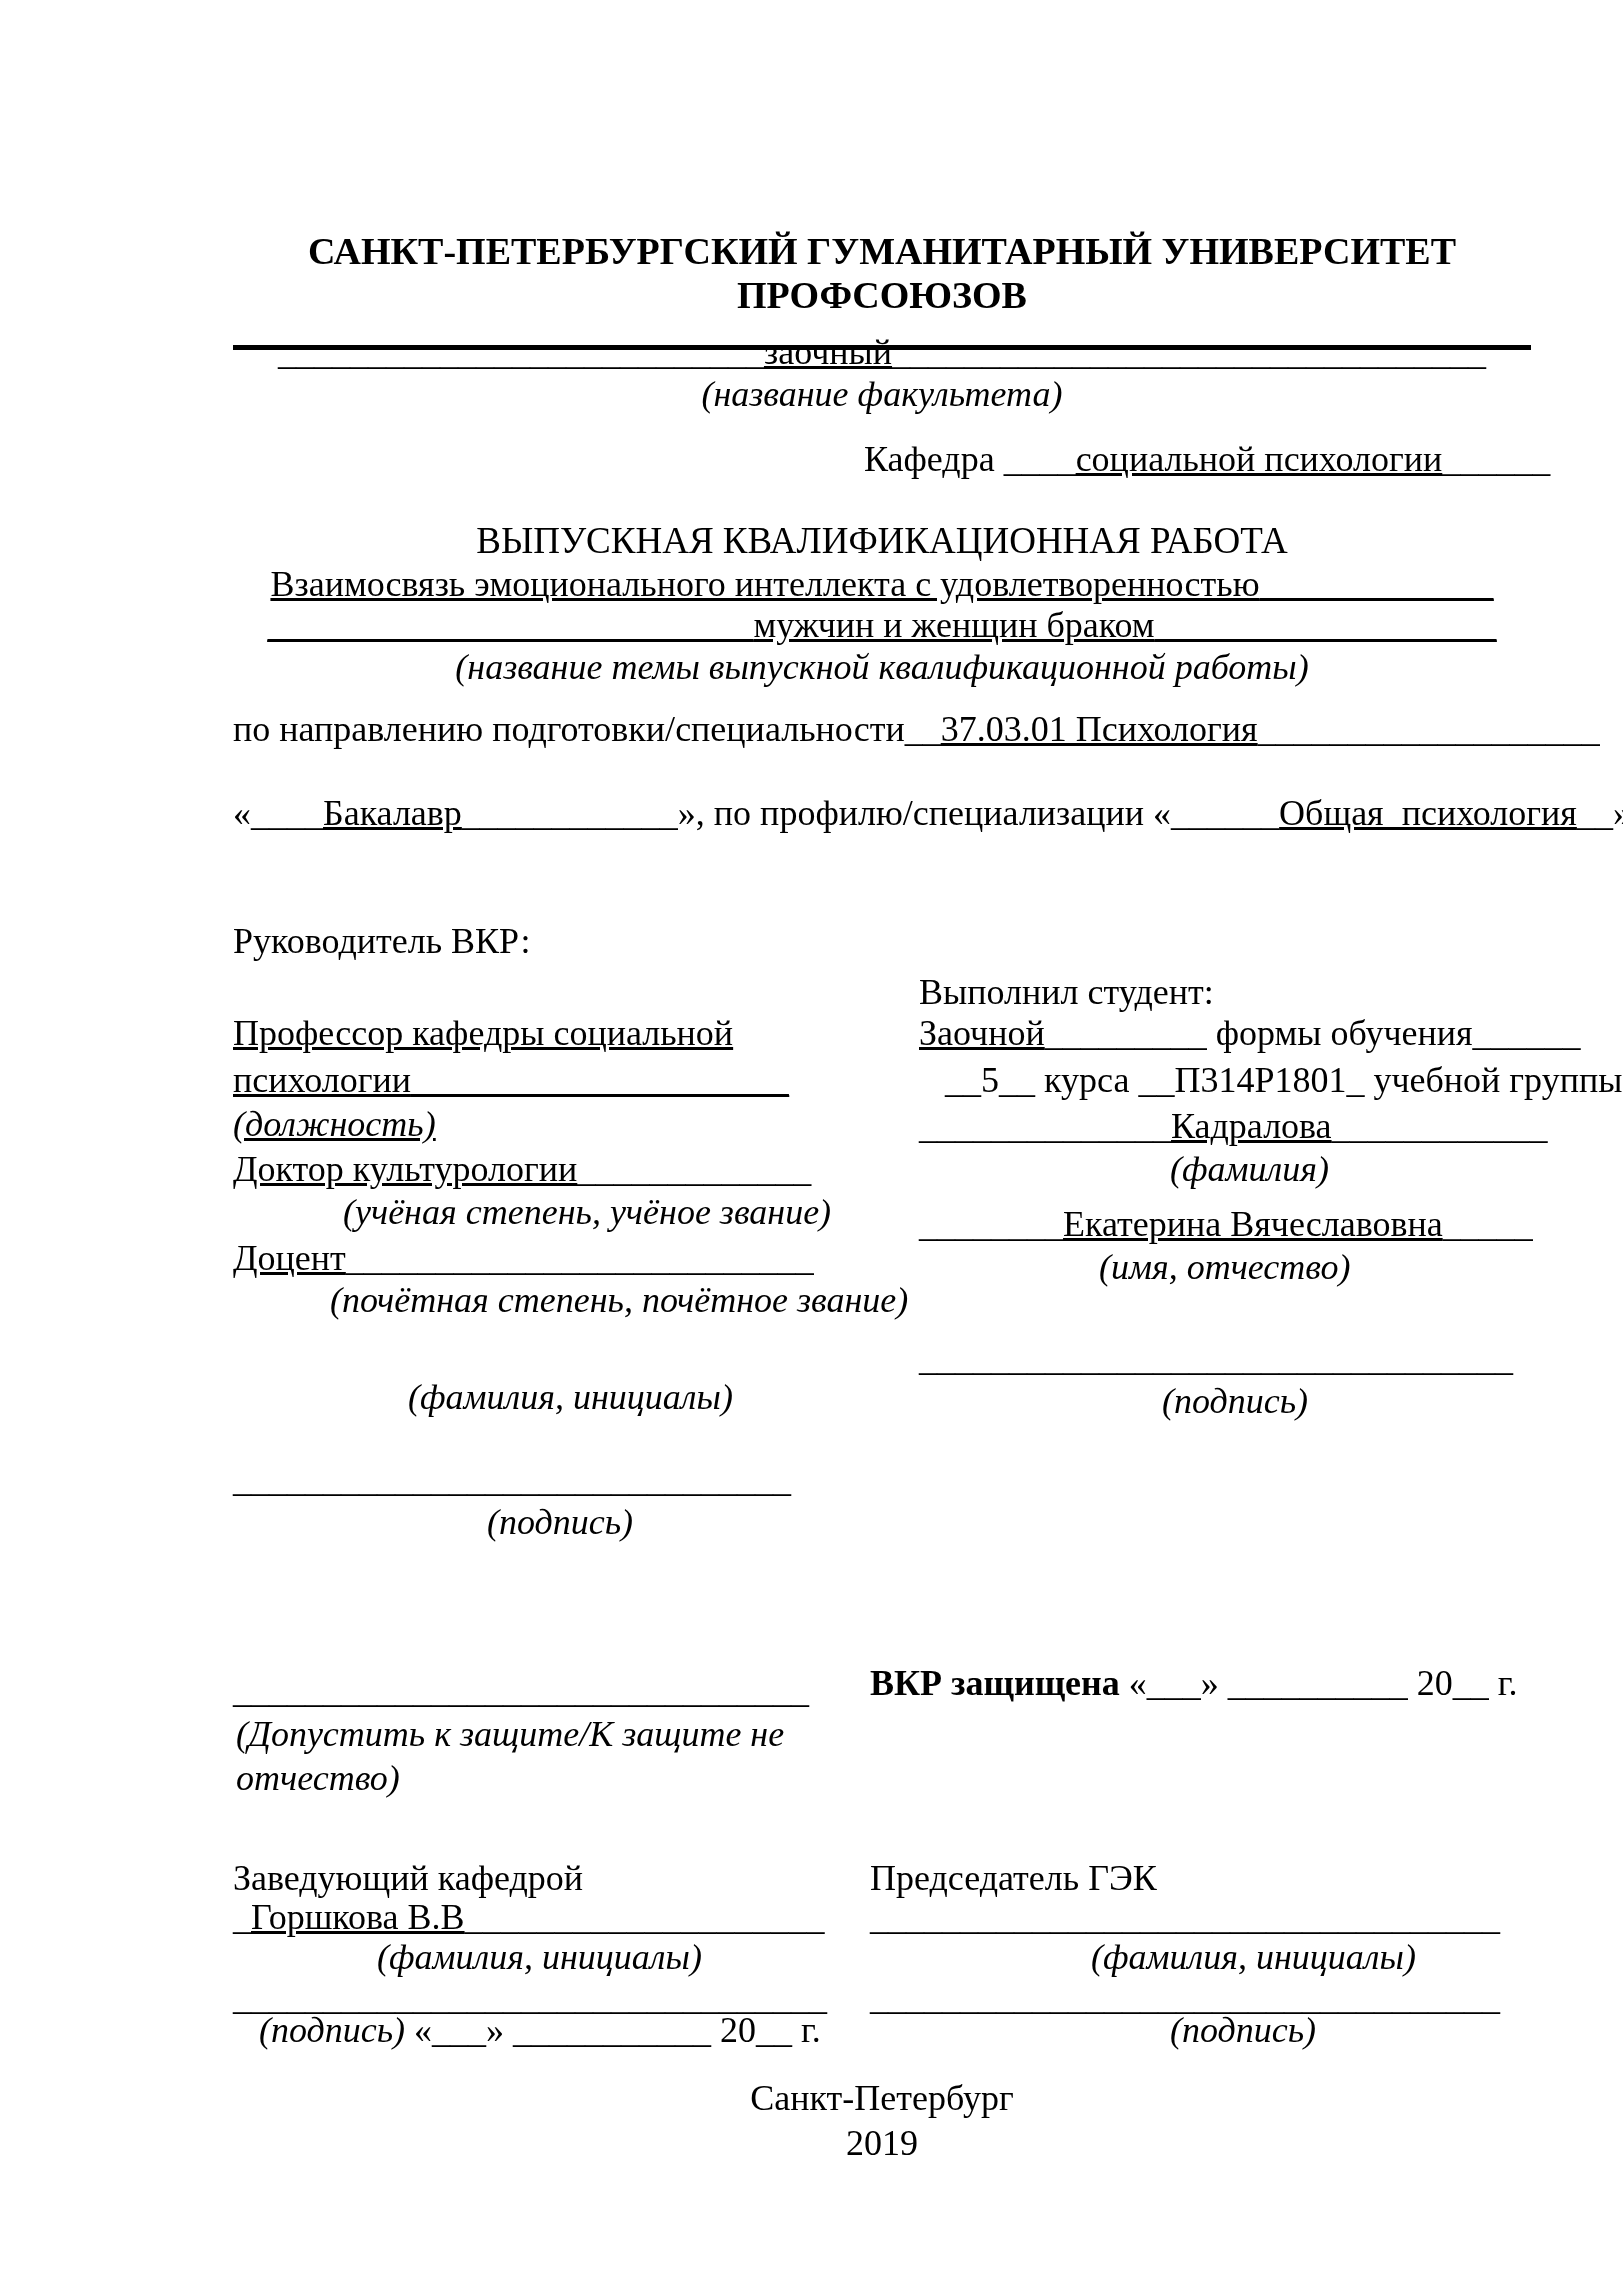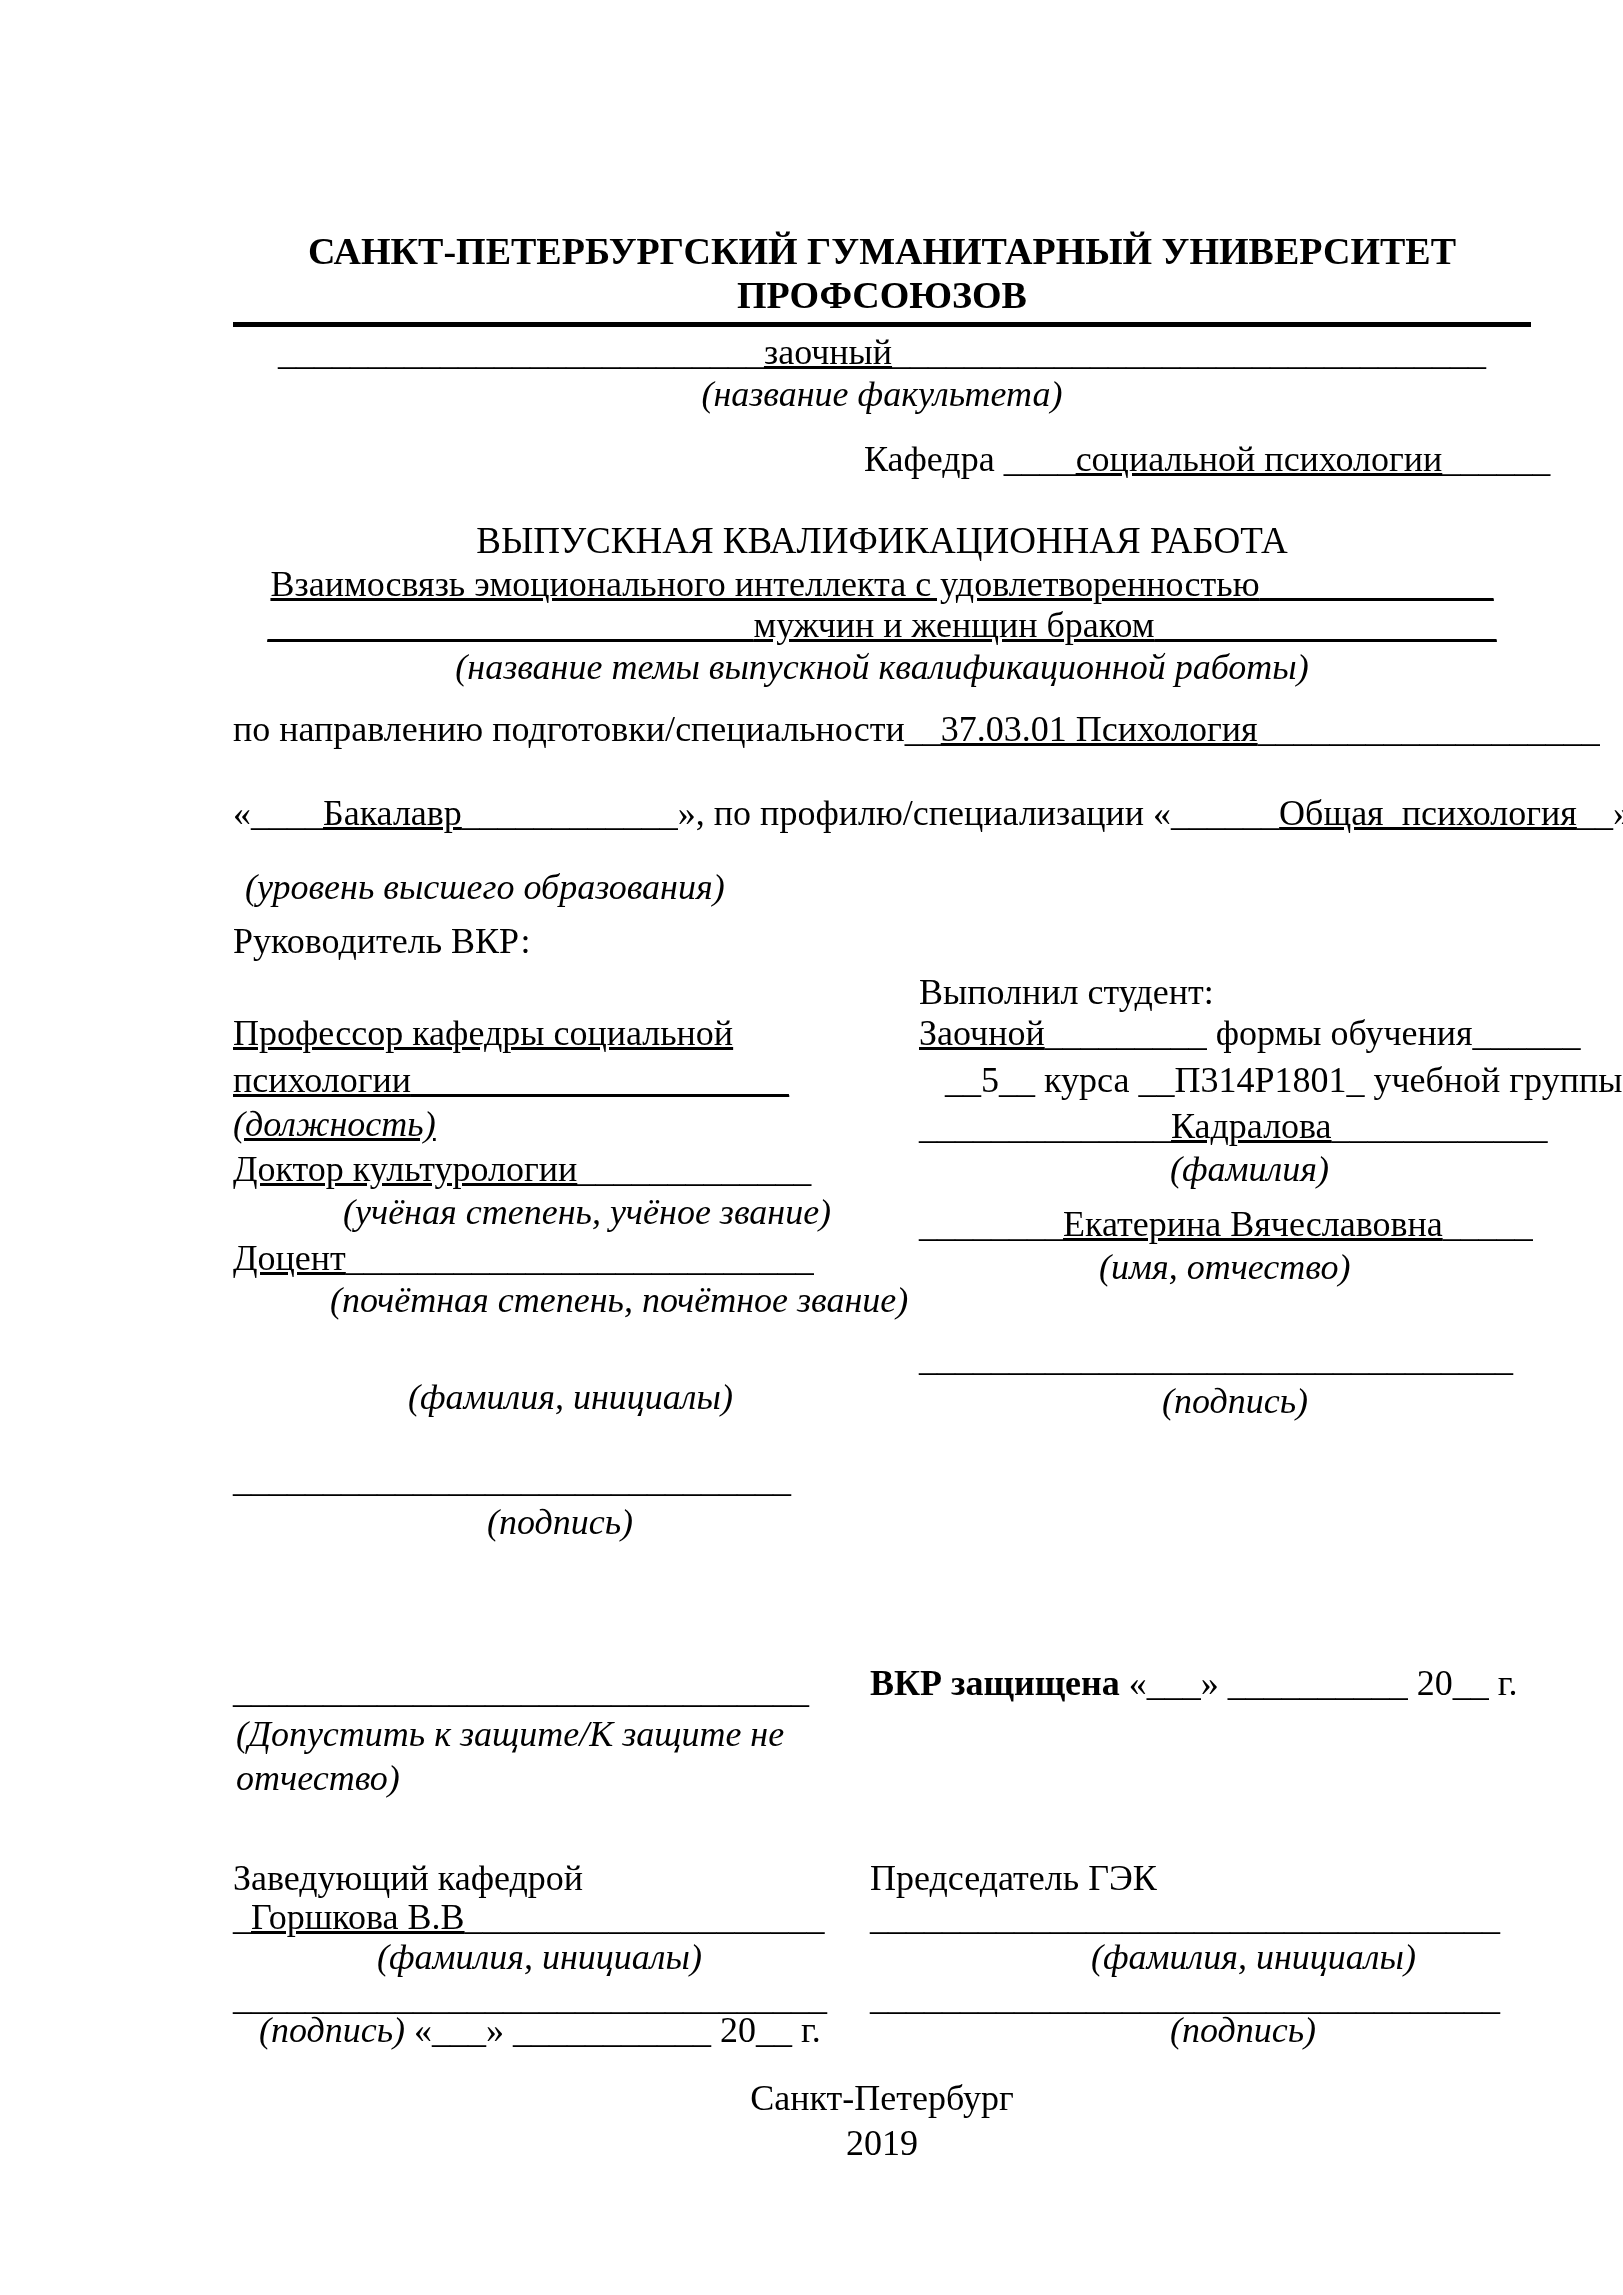--- a/index.html
+++ b/index.html
@@ -7,21 +7,21 @@
        font-family:"Liberation Serif","DejaVu Serif",serif;
        font-size:36px;color:#000;}
   .page{position:absolute;inset:0;background:#fff;}
   .line{position:absolute;white-space:nowrap;line-height:1.08;}
   .c{left:233px;width:1298px;text-align:center;}
   .b{font-weight:bold;}
   .i{font-style:italic;}
   .u{text-decoration:underline;}
   .title-block{position:absolute;left:233px;top:229px;width:1298px;
        text-align:center;font-weight:bold;font-size:38px;
-       padding-bottom:5px;border-bottom:5.5px solid #000;letter-spacing:0px;}
+       padding-bottom:28px;border-bottom:5.5px solid #000;letter-spacing:0px;}
   .work-title{font-weight:normal;font-size:37px;}
 </style>
 </head>
 <body>
 
 <div class="page">
 
   <div class="title-block">
     <span>САНКТ-ПЕТЕРБУРГСКИЙ ГУМАНИТАРНЫЙ УНИВЕРСИТЕТ ПРОФСОЮЗОВ</span>
   </div>
@@ -50,23 +50,20 @@
   <div class="line c i" style="top:648px">
     <span>(название темы выпускной квалификационной работы)</span>
   </div>
 
   <div class="line" style="left:233px;top:710px">
     <span>по направлению подготовки/специальности</span><span>__</span><span class="u">37.03.01 Психология</span><span>___________________</span>
   </div>
 
   <div class="line" style="left:233px;top:794px">
     <span>«</span><span>____</span><span class="u">Бакалавр</span><span>____________</span><span>», по профилю/специализации «</span><span>______</span><span class="u">Общая_психология</span><span>__</span><span>»</span>
-  </div>
-  <div class="line i" style="left:245px;top:868px">
-    <span>(уровень высшего образования)</span>
   </div>
 
   <div class="line" style="left:233px;top:922px">
     <span>Руководитель ВКР:</span>
   </div>
   <div class="line" style="left:233px;top:1014px">
     <span class="u">Профессор кафедры социальной</span>
   </div>
   <div class="line" style="left:233px;top:1061px">
     <span class="u">психологии</span><span class="u">_____________________</span>

